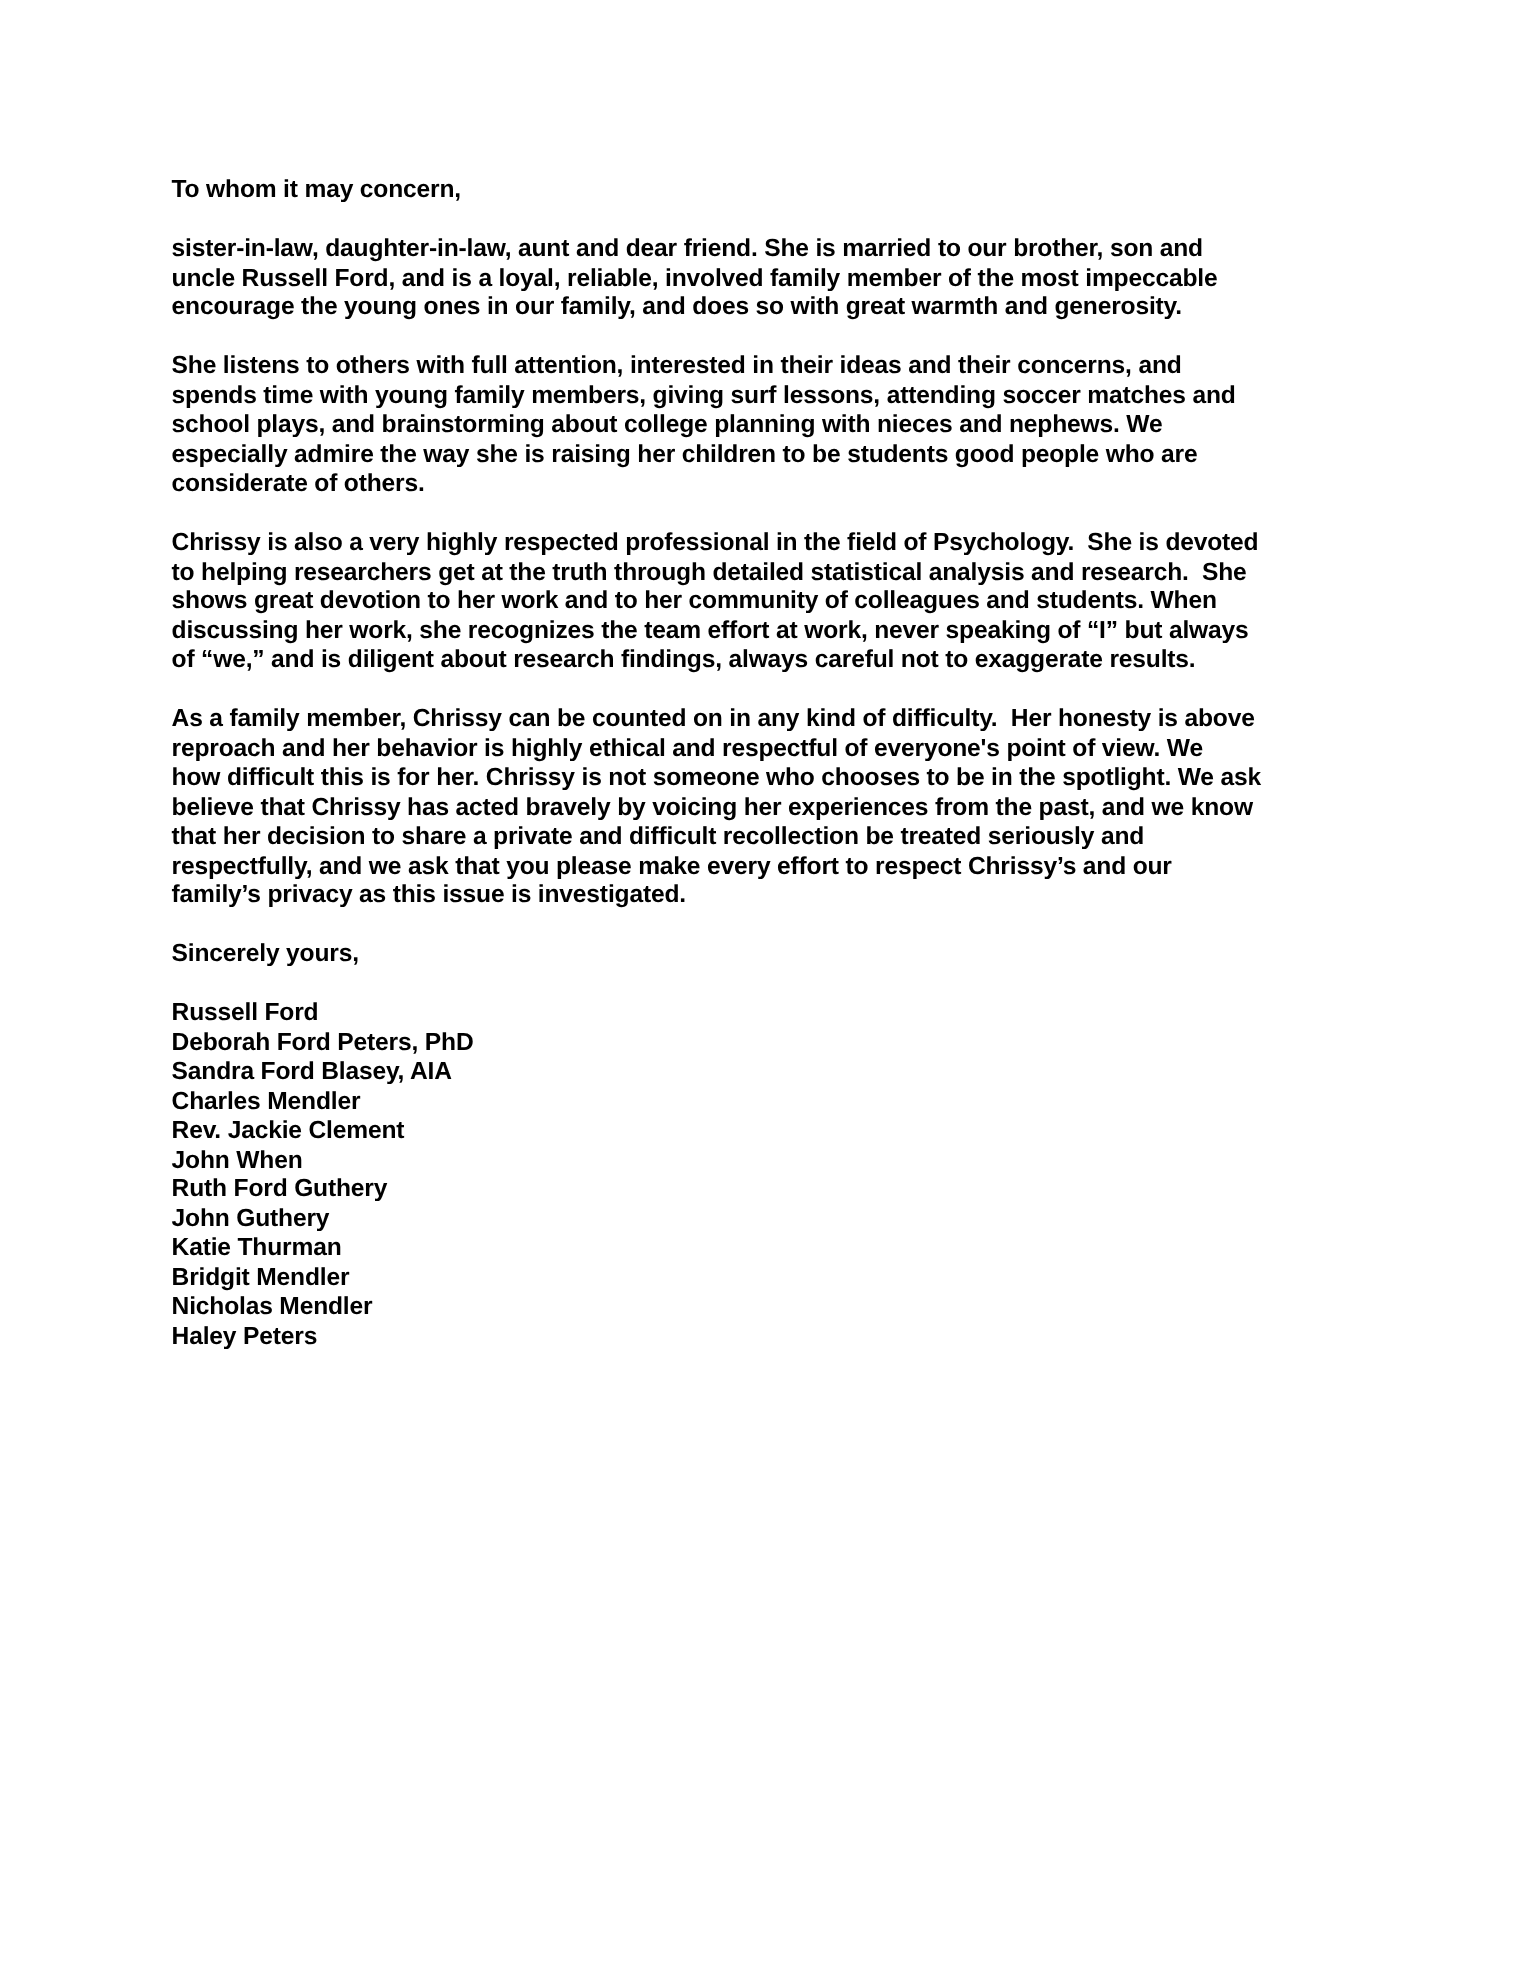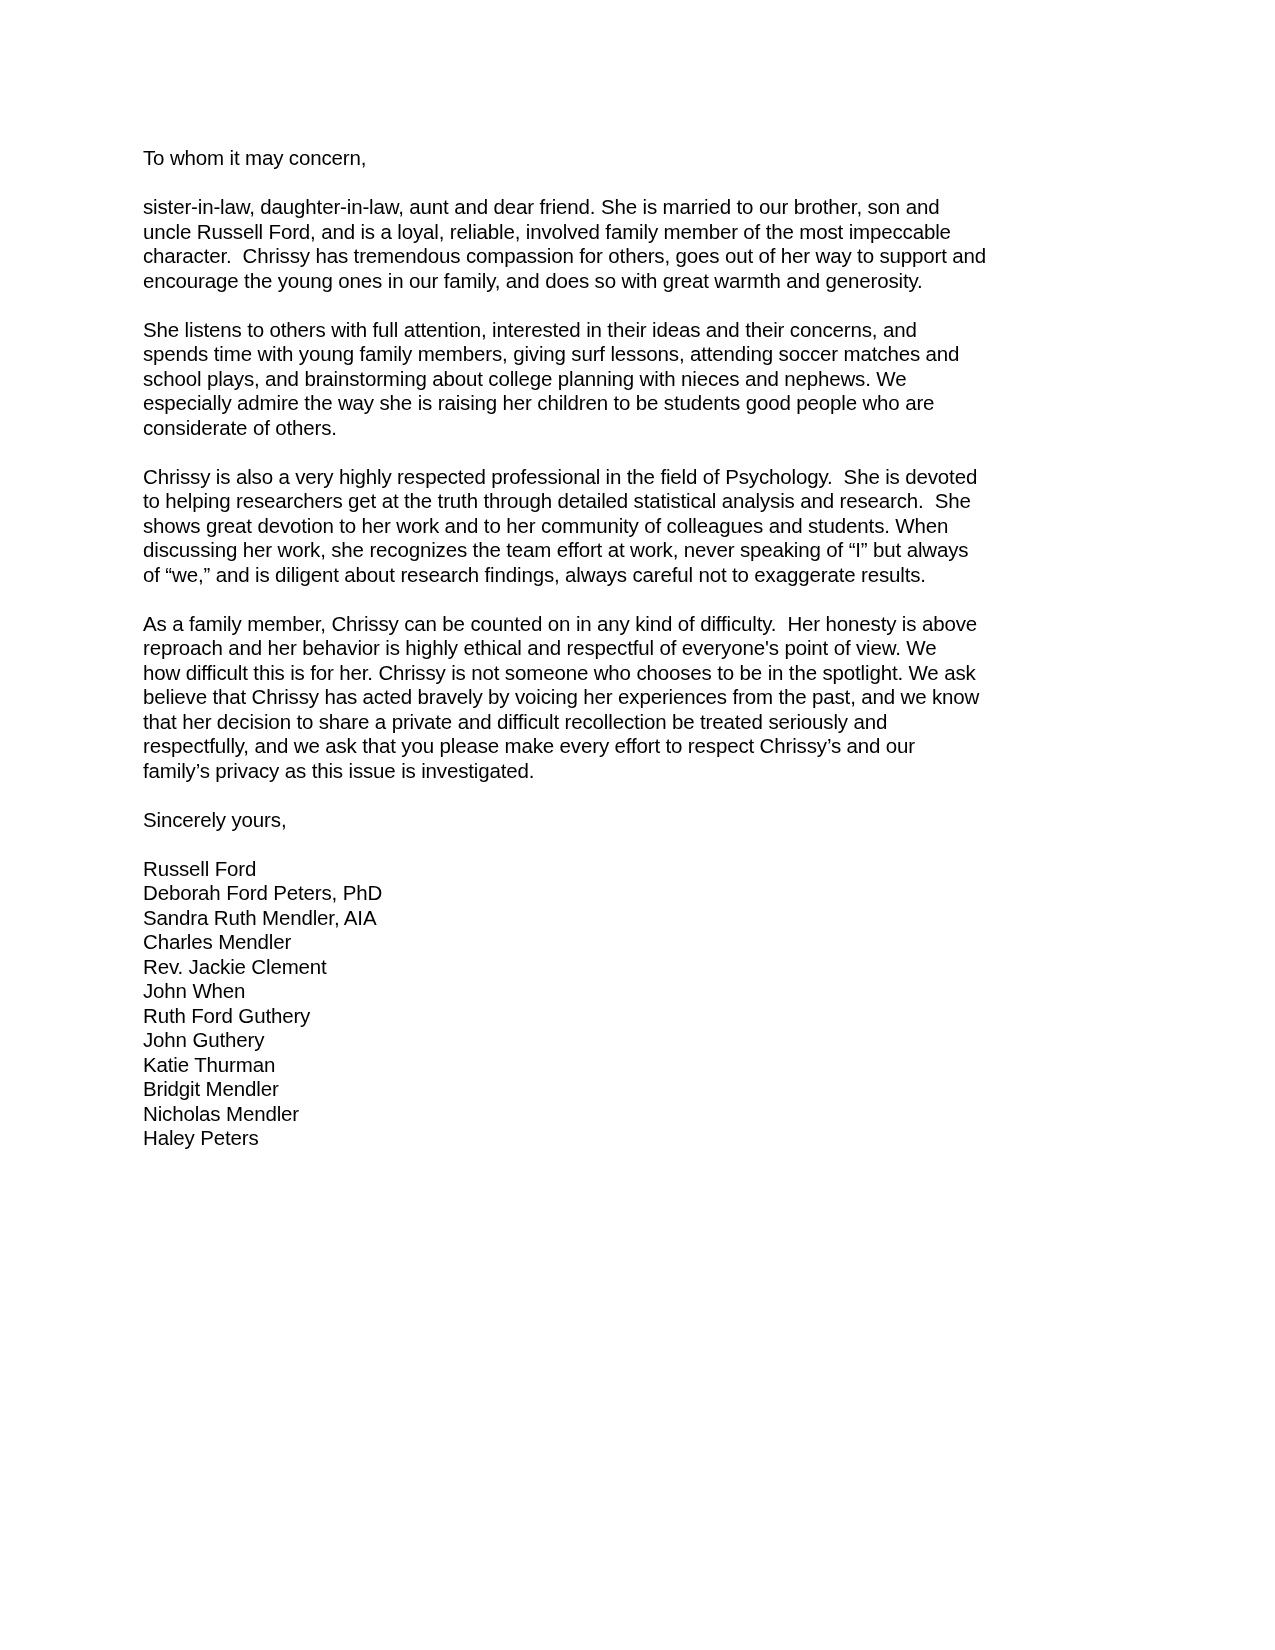--- a/index.html
+++ b/index.html
@@ -12,20 +12,21 @@
     width: 1275px;
     height: 1310px;
     background: #ffffff;
     box-sizing: border-box;
     padding: 146px 132px 0 143px;
     color: #000000;
     font-family: "Liberation Sans", "DejaVu Sans", sans-serif;
     font-size: 20.5px;
     line-height: 24.5px;
     letter-spacing: -0.15px;
+    font-weight: bold;
   }
   .ln {
     white-space: pre;          
   }
   .salutation, .para, .closing {
     margin: 0 0 24.5px 0;
   }
   .signatures {
     margin: 0;
   }
@@ -33,21 +34,20 @@
 </head>
 <body>
 
 <div class="page">
 
   <div class="salutation ln">To whom it may concern,</div>
 
   <div class="para">
     <div class="ln">sister-in-law, daughter-in-law, aunt and dear friend. She is married to our brother, son and</div>
     <div class="ln">uncle Russell Ford, and is a loyal, reliable, involved family member of the most impeccable</div>
-    <div class="ln">character.  Chrissy has tremendous compassion for others, goes out of her way to support and</div>
     <div class="ln">encourage the young ones in our family, and does so with great warmth and generosity.</div>
   </div>
 
   <div class="para">
     <div class="ln">She listens to others with full attention, interested in their ideas and their concerns, and</div>
     <div class="ln">spends time with young family members, giving surf lessons, attending soccer matches and</div>
     <div class="ln">school plays, and brainstorming about college planning with nieces and nephews. We</div>
     <div class="ln">especially admire the way she is raising her children to be students good people who are</div>
     <div class="ln">considerate of others.</div>
   </div>
@@ -68,21 +68,21 @@
     <div class="ln">that her decision to share a private and difficult recollection be treated seriously and</div>
     <div class="ln">respectfully, and we ask that you please make every effort to respect Chrissy’s and our</div>
     <div class="ln">family’s privacy as this issue is investigated.</div>
   </div>
 
   <div class="closing ln">Sincerely yours,</div>
 
   <div class="signatures">
     <div class="ln">Russell Ford</div>
     <div class="ln">Deborah Ford Peters, PhD</div>
-    <div class="ln">Sandra Ruth Mendler, AIA</div>
+    <div class="ln">Sandra Ford Blasey, AIA</div>
     <div class="ln">Charles Mendler</div>
     <div class="ln">Rev. Jackie Clement</div>
     <div class="ln">John When</div>
     <div class="ln">Ruth Ford Guthery</div>
     <div class="ln">John Guthery</div>
     <div class="ln">Katie Thurman</div>
     <div class="ln">Bridgit Mendler</div>
     <div class="ln">Nicholas Mendler</div>
     <div class="ln">Haley Peters</div>
   </div>

